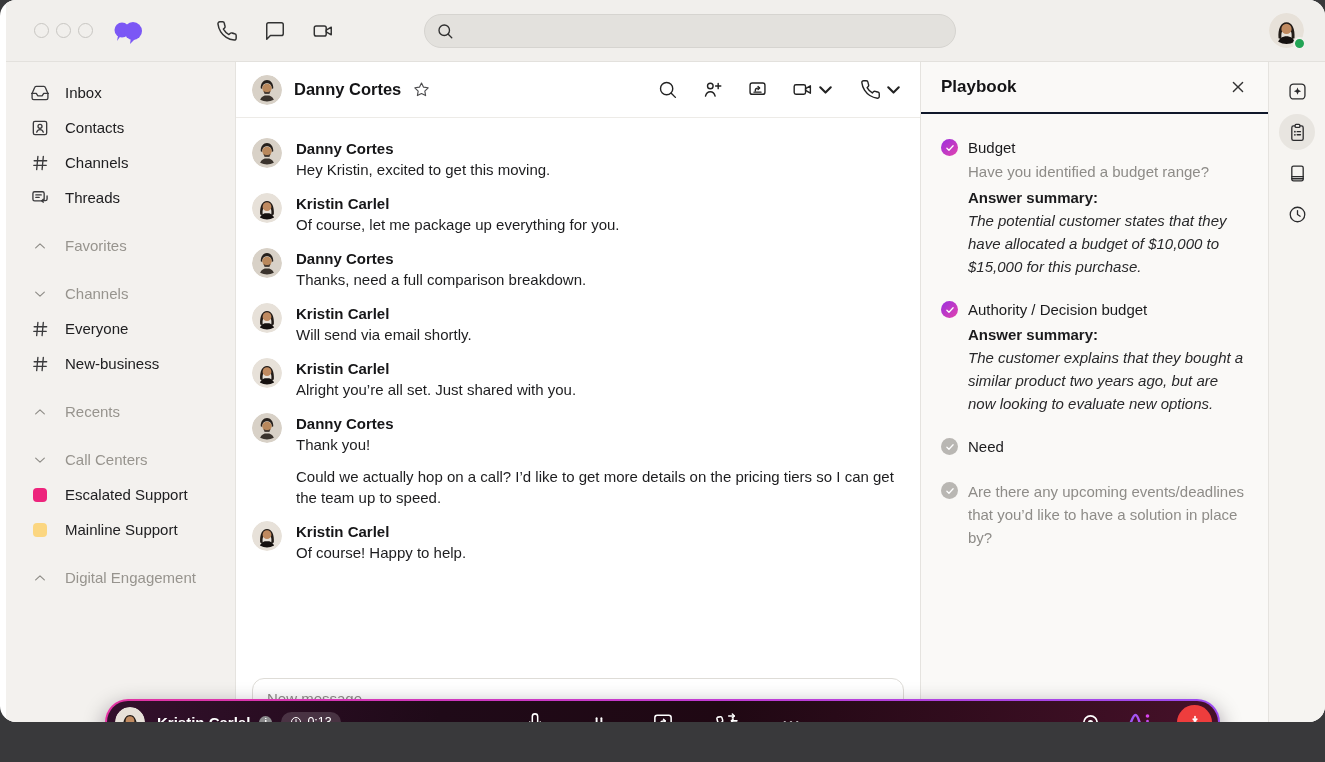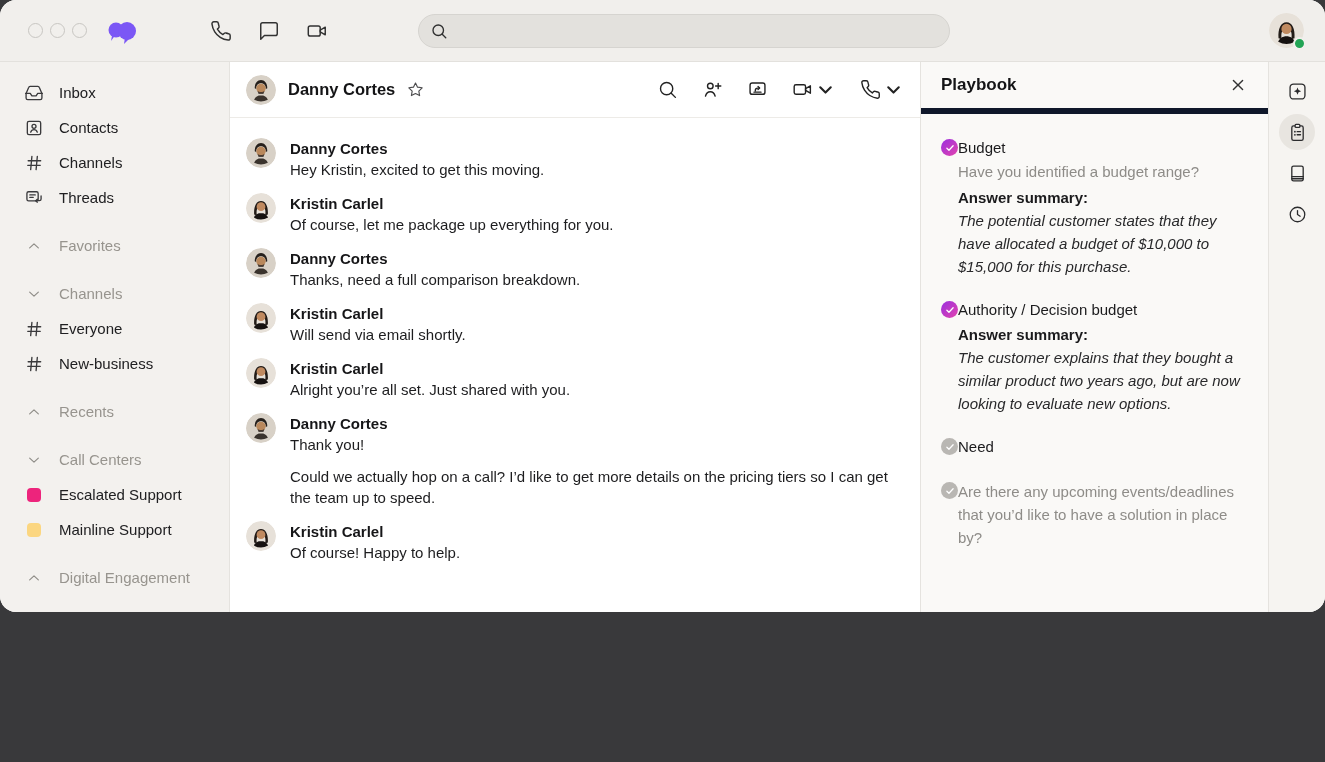--- a/index.html
+++ b/index.html
@@ -1,17 +1,17 @@
 <!DOCTYPE html>
 <html><head>
 <meta charset="utf-8">
 <style>
   * { box-sizing: border-box; margin: 0; padding: 0; }
   html,body { width:1325px; height:762px; background:#39393b; font-family:"Liberation Sans","DejaVu Sans",sans-serif; }
-  .window { position:relative; width:1325px; height:612px; background:#ffffff; border-radius:16px; overflow:hidden; }
+  .window { position:relative; width:1325px; height:722px; background:#ffffff; border-radius:16px; overflow:hidden;padding-left:6px; }
 
   
   .topbar { height:62px; background:#f1efec; border-bottom:1px solid #e3e1dd; display:flex; align-items:center; }
   .traffic { display:flex; gap:7px; margin-left:28px; }
   .traffic span { width:15px; height:15px; border-radius:50%; border:1.5px solid #c8c6c2; }
   .logo { margin-left:17px; display:flex; align-items:center; }
   .top-icons { display:flex; gap:26px; margin-left:70px; color:#323232; }
   .top-icons .tbtn { width:22px; height:22px; cursor:pointer; }
   svg.ic { width:100%; height:100%; display:block; }
   .searchbar { width:532px; height:34px; margin-left:90px; background:#e3e1dd; border:1px solid #d6d4d0; border-radius:17px; display:flex; align-items:center; padding:0 11px; color:#2f2f2f; }
@@ -52,25 +52,25 @@
   .composer { margin:0 16px 4px; flex:none; height:80px; border:1px solid #dedcd7; border-radius:12px; background:#fff; padding:11px 14px; position:relative; }
   .composer input { width:100%; border:none; outline:none; font-size:15px; font-family:inherit; color:#1d1d1f; background:transparent; }
   .composer input::placeholder { color:#8e8c88; opacity:1; }
   .composer-tools { position:absolute; left:14px; right:14px; bottom:9px; display:flex; align-items:center; gap:12px; color:#9a9894; }
   .composer-tools .cbtn { width:19px; height:19px; cursor:pointer; }
   .ct-div { width:1px; height:16px; background:#dcdad5; }
   .send { margin-left:auto; width:20px; height:20px; cursor:pointer; }
 
   
   .playbook { width:348px; flex:none; background:#faf9f7; border-right:1px solid #e5e3df; display:flex; flex-direction:column; }
-  .pb-header { height:52px; flex:none; display:flex; align-items:center; padding:0 20px; border-bottom:6px solid #0f172a; }
+  .pb-header { height:52px; flex:none; display:flex; align-items:center; padding:0 20px; border-bottom:2px solid #0f172a; }
   .pb-title { font-size:17px; font-weight:700; color:#141416; }
   .pb-close { margin-left:auto; width:20px; height:20px; color:#333; cursor:pointer; }
   .pb-body { padding:23px 20px 0; overflow:hidden; }
-  .pb-item { display:flex; margin-bottom:21px; }
+  .pb-item { display:flex; gap:10px; margin-bottom:21px; }
   .pb-check { width:17px; height:17px; border-radius:50%; flex:none; margin-top:2px; display:flex; align-items:center; justify-content:center; color:#fff; }
   .pb-check.on  { background:linear-gradient(135deg,#9a2fe0,#e344ad); }
   .pb-check.off { background:#b9b7b3; }
   .pb-check svg { width:10px; height:10px; }
   .pb-itit { font-size:15px; line-height:21px; color:#1b1b1d; margin-bottom:2px; }
   .pb-q { font-size:15px; line-height:23px; color:#8e8c88; }
   .pb-al { font-size:15px; line-height:23px; font-weight:700; color:#1b1b1d; margin-top:3px; }
   .pb-a { font-size:15px; line-height:23px; color:#29292b;font-style:italic; }
 
   

